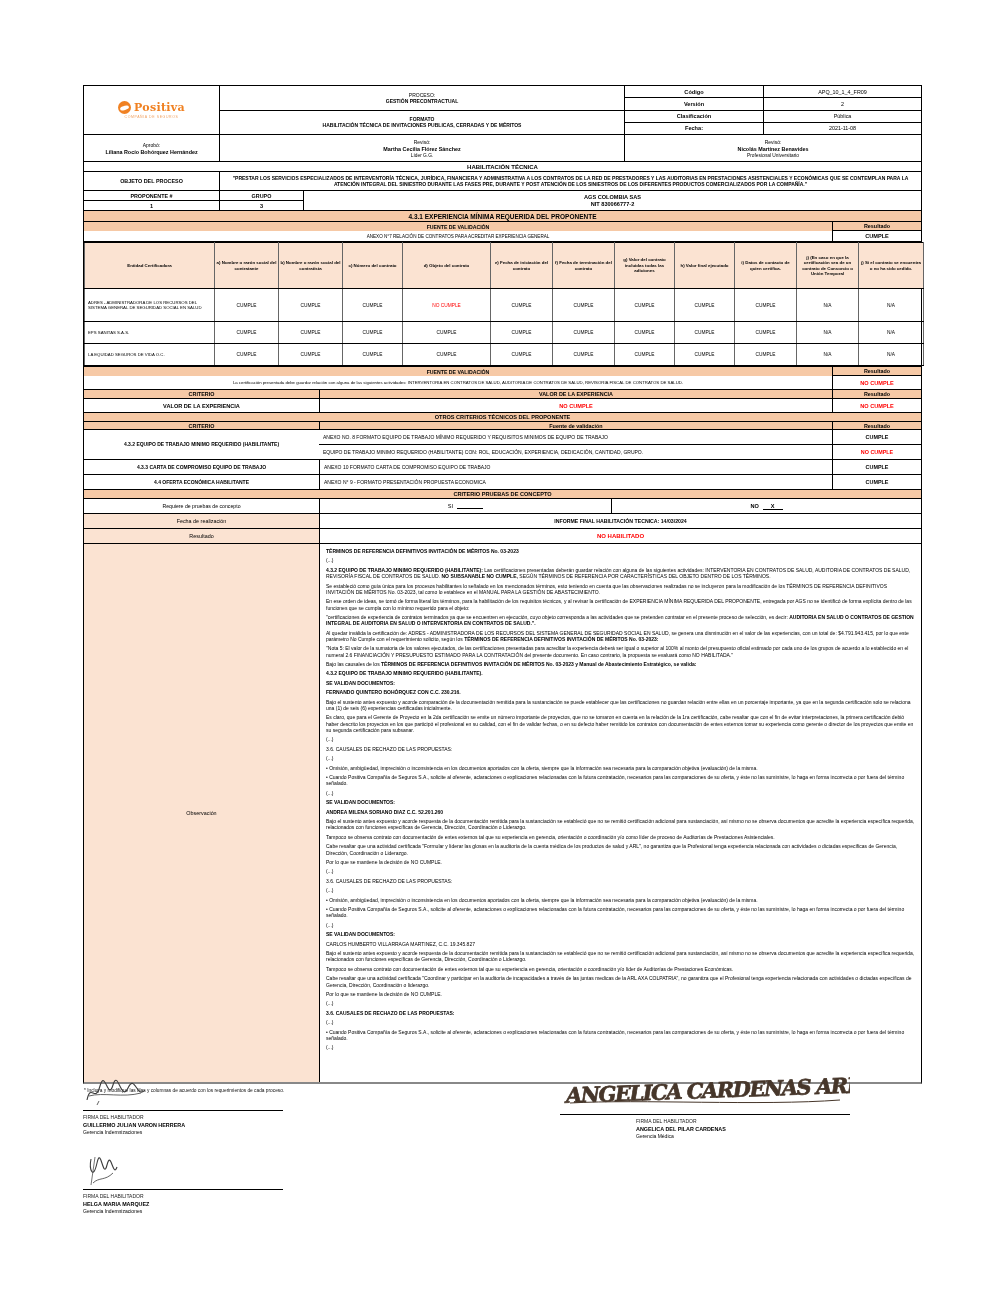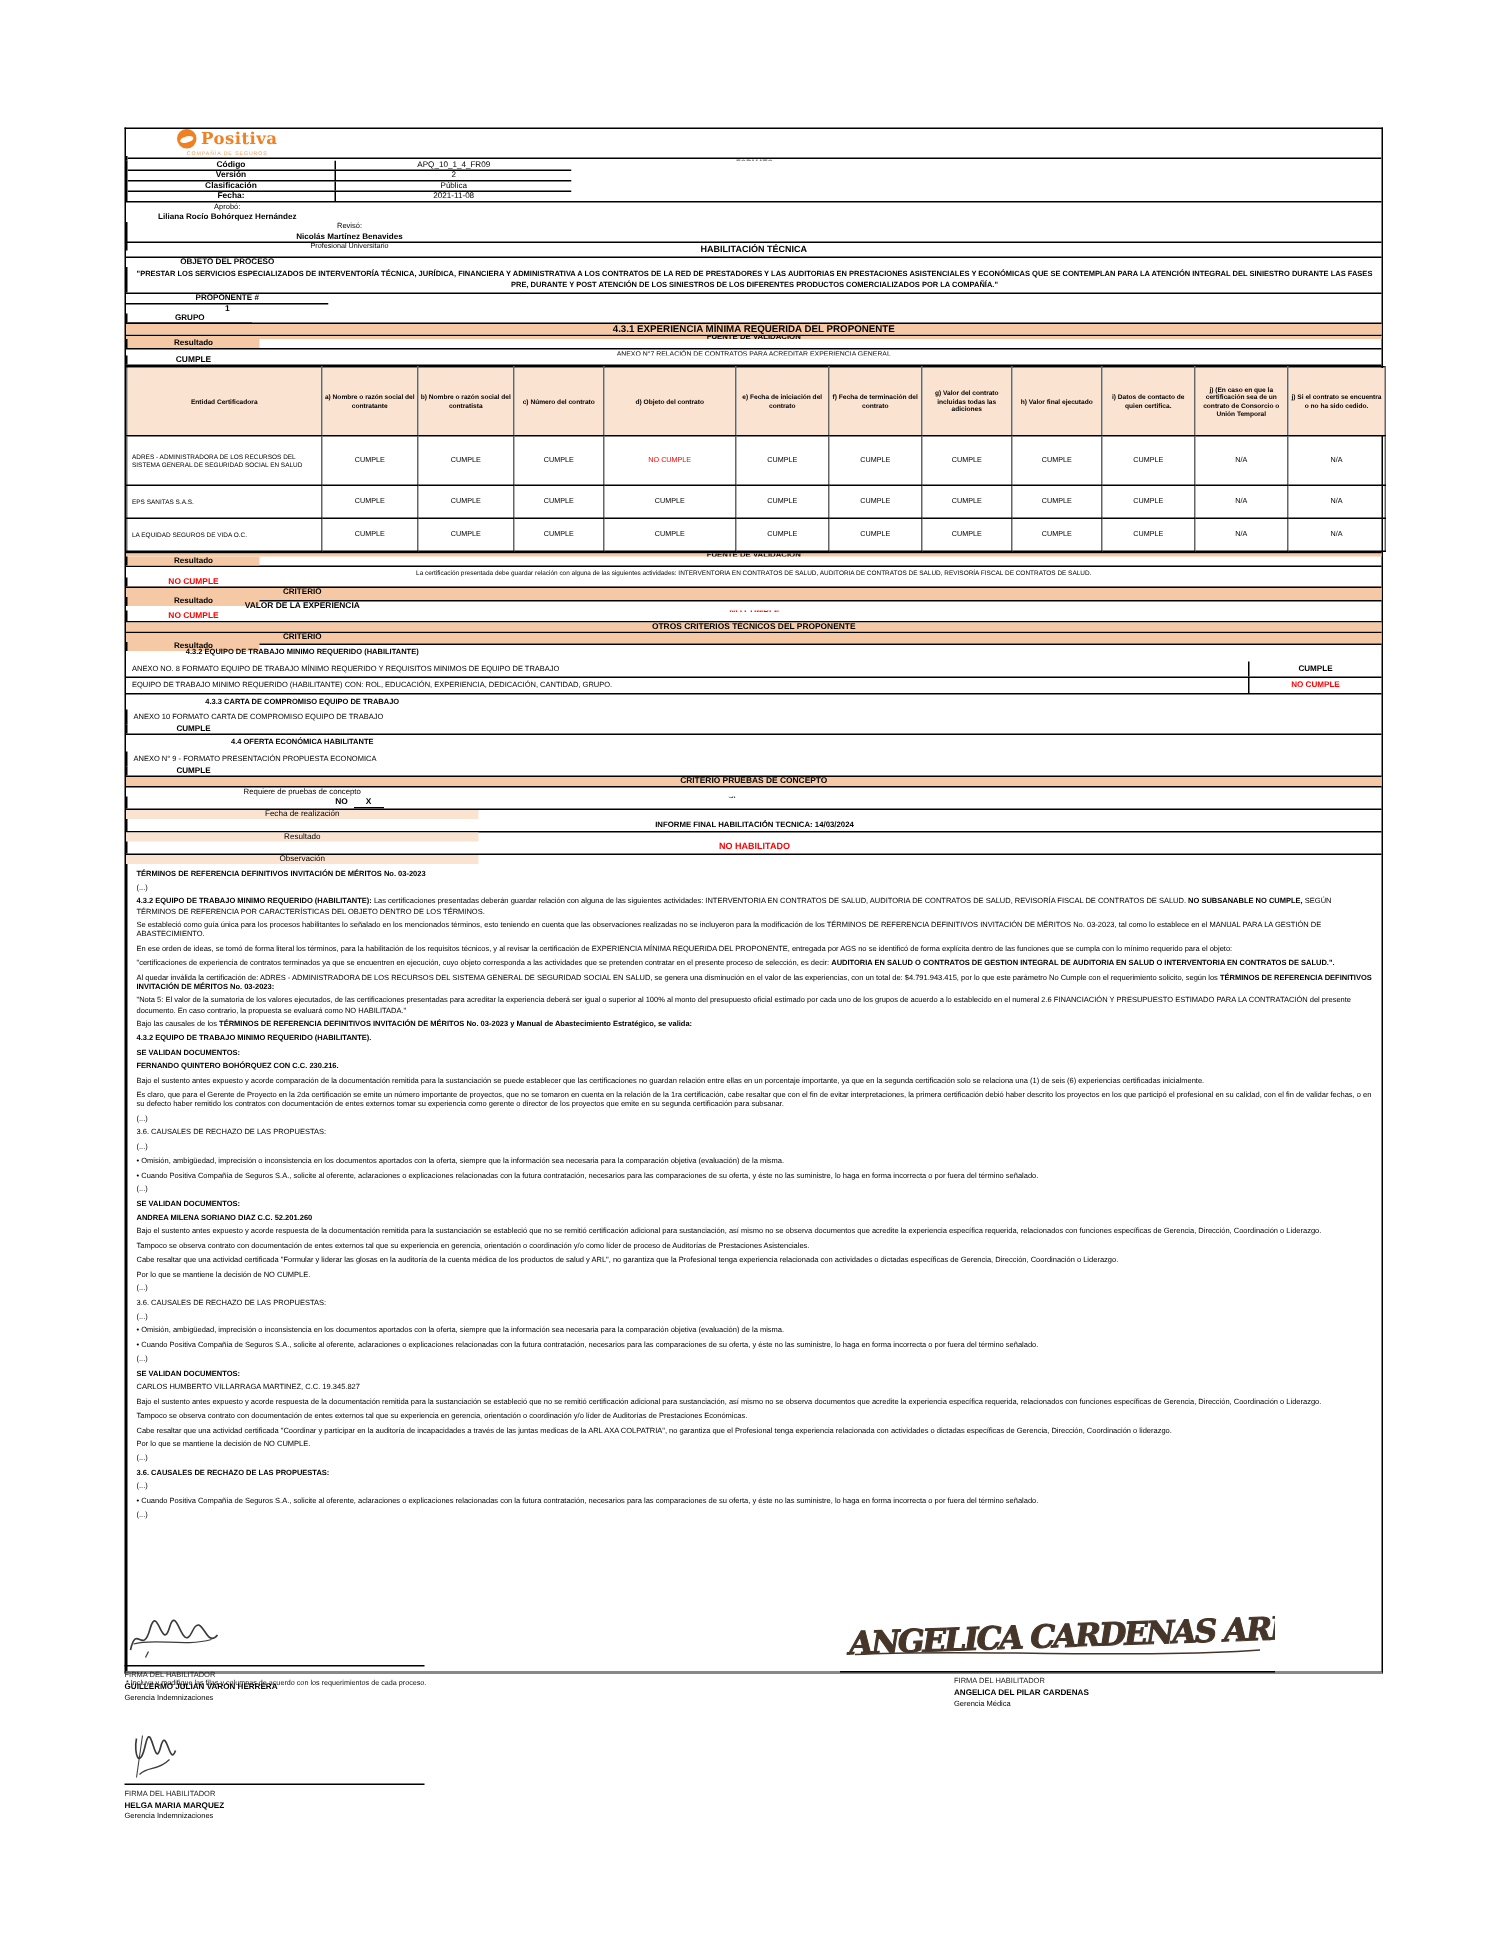--- a/index.html
+++ b/index.html
@@ -3,21 +3,21 @@
 <meta charset="utf-8">
 <style>
   * { box-sizing: border-box; margin: 0; padding: 0; }
   html,body { background:#ffffff; }
   body {
     width: 1000px; height: 1294px; position: relative;
     font-family: "Liberation Sans", sans-serif; color:#000;
   }
   .doc { position:absolute; left:83px; top:85px; width:839px; }
   .doc-box { border:1.5px solid #000; border-bottom:2px solid #888; }
-  .row { display:flex; align-items:stretch; border-top:1px solid #000;flex-direction:column; }
+  .row { display:flex; align-items:stretch; border-top:1px solid #000; }
   .row:first-child { border-top:none; }
   .cell { border-left:1px solid #000; display:flex; align-items:center; justify-content:center; text-align:center; overflow:hidden; }
   .cell:first-child { border-left:none; }
   .c-label { width:235px; flex:none; }
   .c-mid { flex:1; }
   .c-res { width:89px; flex:none; }
   .band { background:#f6c9a6; font-weight:bold; font-size:6.5px; justify-content:center; }
   .pink { background:#fbe3d2; }
   .salmon { background:#f6c9a6; }
   .red { color:#ff0000 !important; }

